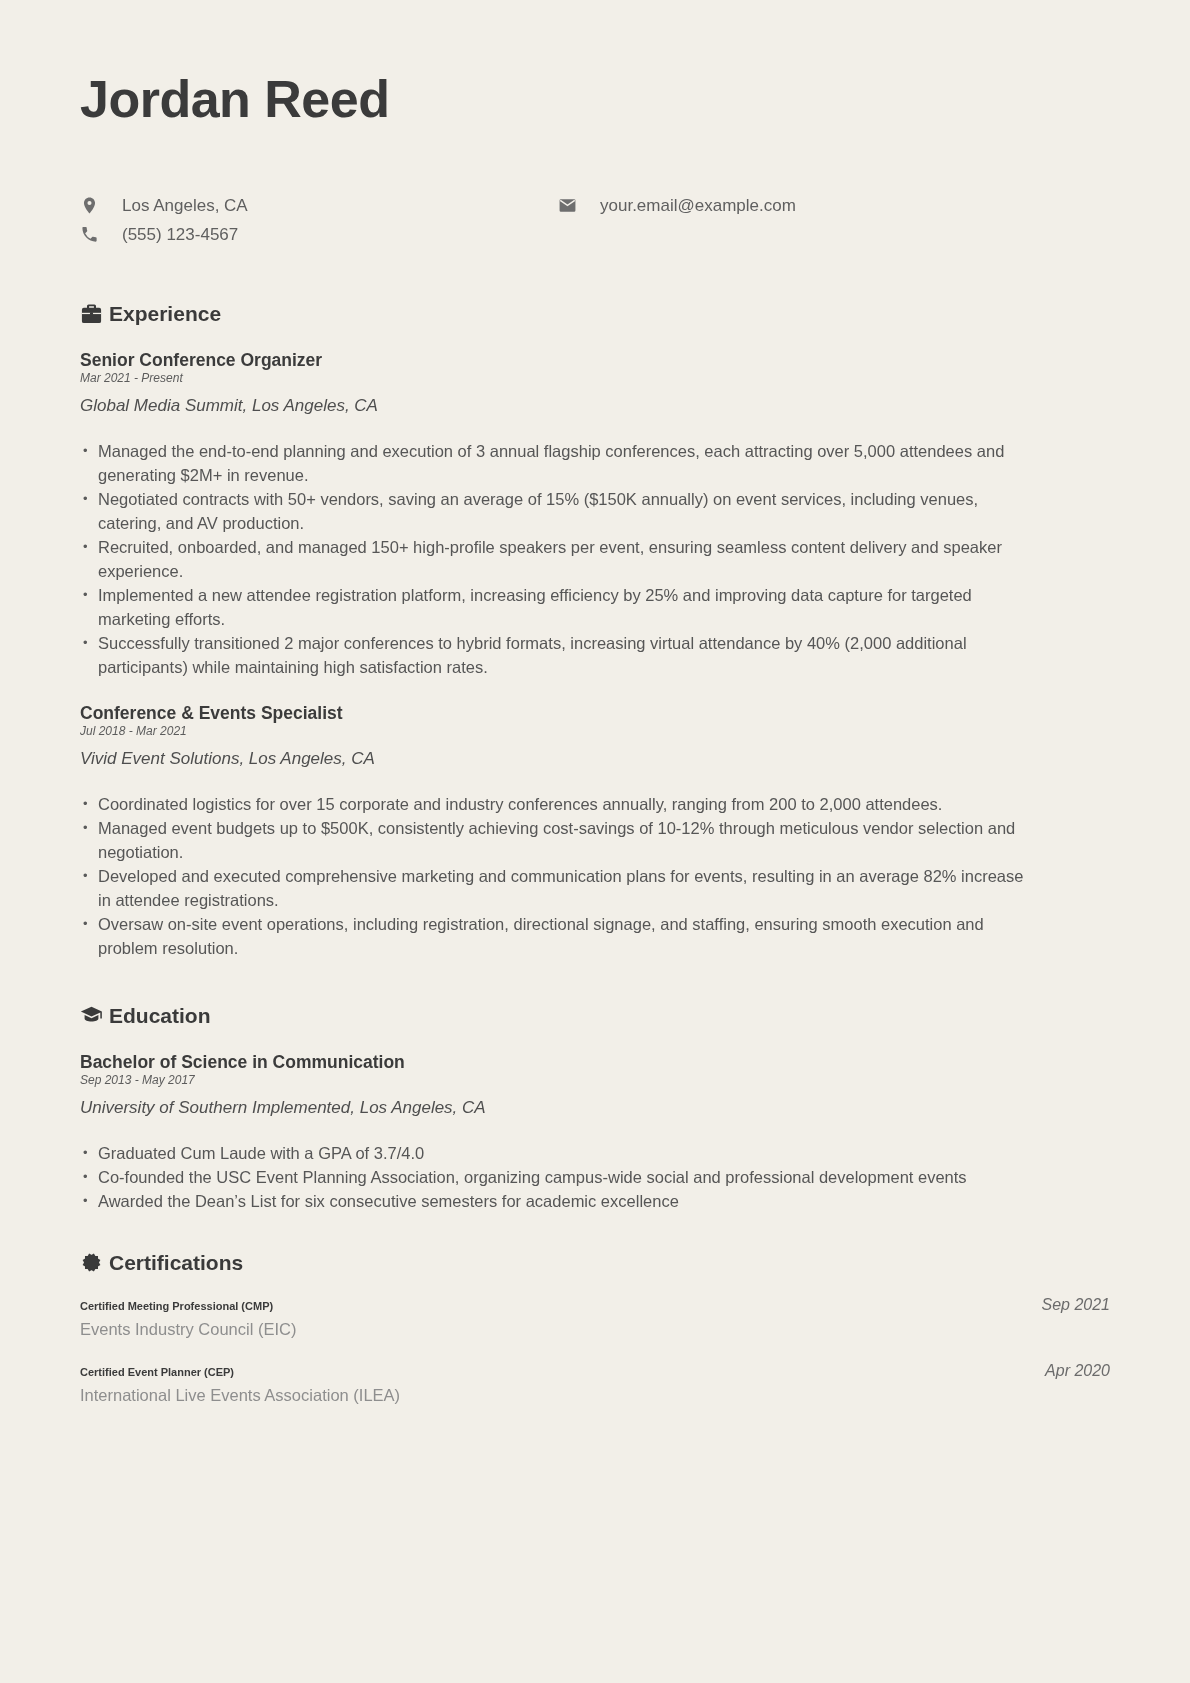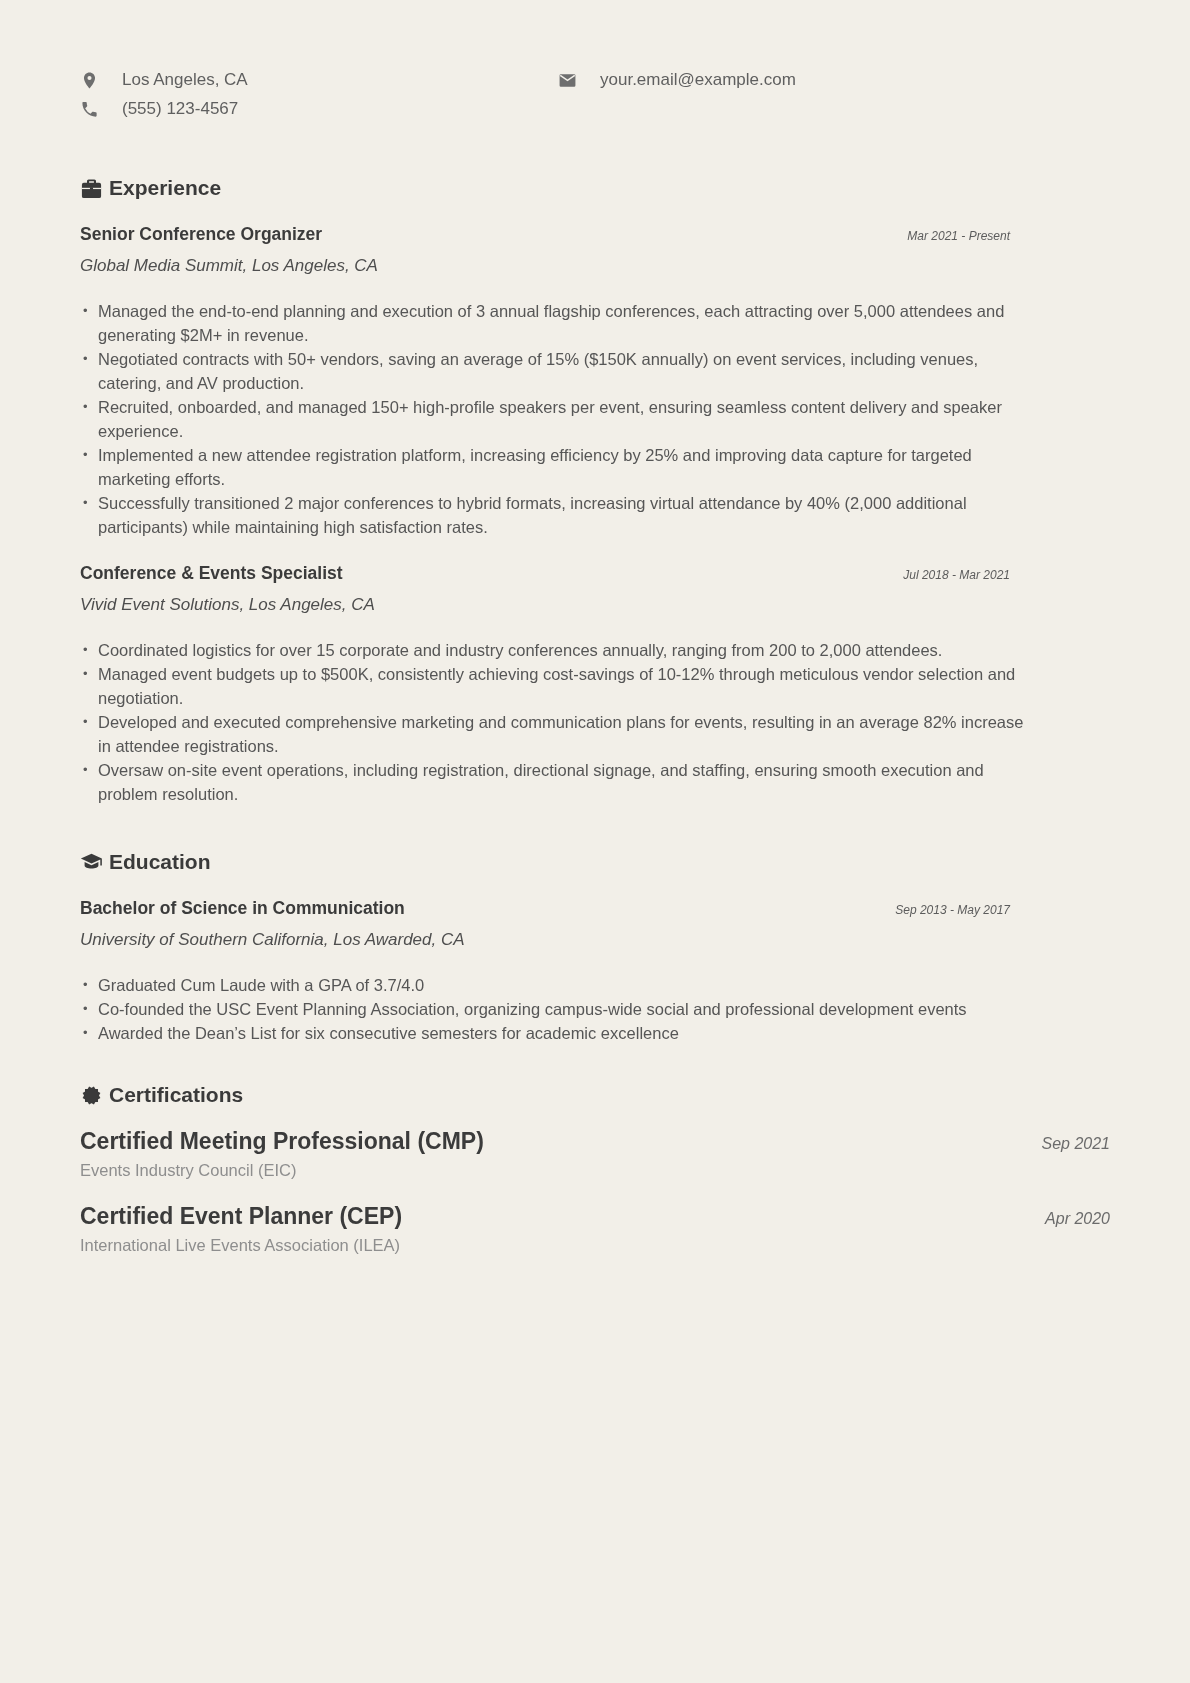--- a/index.html
+++ b/index.html
@@ -31,50 +31,51 @@
   .section-header { display: flex; align-items: center; gap: 6px; }
   .section-title { font-size: 21px; font-weight: 700; color: #3a3a3a; }
   .section-icon svg { width: 23px; height: 23px; fill: #3a3a3a; display: block; }
 
   .section-experience { margin-top: 57px; }
   .section-education { margin-top: 44px; }
   .section-certs { margin-top: 38px; }
 
   .entry-header {
     display: flex; justify-content: space-between; align-items: baseline;
-    margin-top: 24px; padding-right: 100px;
+    margin-top: 24px; padding-right: 100px; flex-direction: column;
   }
   .entry-title { font-size: 17.5px; font-weight: 700; color: #3b3b3b; }
   .entry-dates { font-size: 12px; font-style: italic; color: #5c5c5c; white-space: nowrap; }
   .entry-subtitle { font-size: 17px; font-style: italic; color: #4e4e4e; margin-top: 11px; }
 
   .bullets { margin: 23px 0 0 0; padding: 0; list-style: none; max-width: 955px; }
   .bullets li {
     position: relative; padding-left: 18px;
     font-size: 16.5px; line-height: 24px; color: #565656;
   }
   .bullets li::before {
     content: "\2022";
     position: absolute; left: 3px; top: 0;
     color: #5a5a5a; font-size: 13px; line-height: 24px;
   }
   .job + .job { margin-top: 4px; }
 
   .cert { margin-top: 21px; }
   .cert + .cert { margin-top: 23px; }
   .cert-header { display: flex; justify-content: space-between; align-items: baseline; }
-  .cert-name { font-size: 23px; font-weight: 700; color: #3b3b3b; }
+  .cert-name { font-size: 11px; font-weight: 700; color: #3b3b3b; }
   .cert-date { font-size: 16px; font-style: italic; color: #6b6b6b; white-space: nowrap; }
   .cert-issuer { font-size: 16.5px; color: #8e8e8e; margin-top: 6px; }
 </style>
 </head>
 <body>
 
 <div class="page">
 
+  <h1 class="name">Jordan Reed</h1>
 
   <div class="contact-grid">
     <div class="contact-col">
       <div class="contact-item">
         <span class="contact-icon">
           <svg viewBox="0 0 24 24">
               <path d="M12 1.8c-3.9 0-7 3.1-7 7 0 5.3 7 13.4 7 13.4s7-8.1 7-13.4c0-3.9-3.1-7-7-7zm0 9.6a2.6 2.6 0 1 1 0-5.2 2.6 2.6 0 0 1 0 5.2z"></path>
             </svg>
         </span>
         <span>Los Angeles, CA</span>
@@ -152,21 +153,21 @@
           </svg>
       </span>
       <span class="section-title">Education</span>
     </div>
 
     <div class="job">
       <div class="entry-header">
         <span class="entry-title">Bachelor of Science in Communication</span>
         <span class="entry-dates">Sep 2013 - May 2017</span>
       </div>
-      <div class="entry-subtitle">University of Southern California, Los Awarded, CA</div>
+      <div class="entry-subtitle">University of Southern Implemented, Los Angeles, CA</div>
       <ul class="bullets">
         <li>Graduated Cum Laude with a GPA of 3.7/4.0</li>
         <li>Co-founded the USC Event Planning Association, organizing campus-wide social and professional development events</li>
         <li>Awarded the Dean’s List for six consecutive semesters for academic excellence</li>
       </ul>
     </div>
   </section>
 
   <section class="section-certs">
     <div class="section-header">

